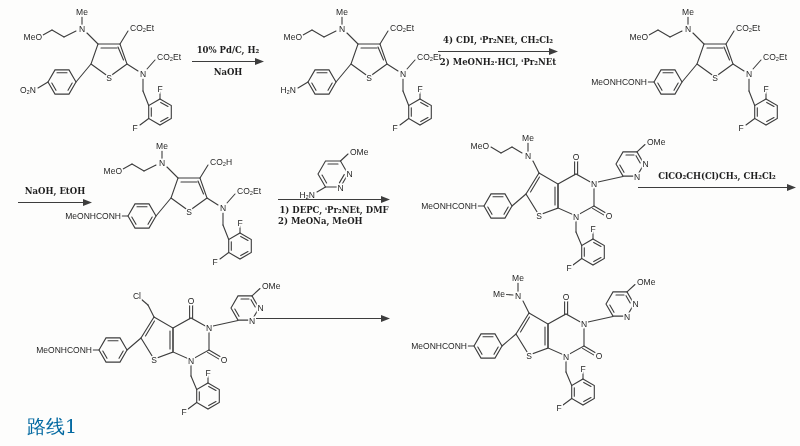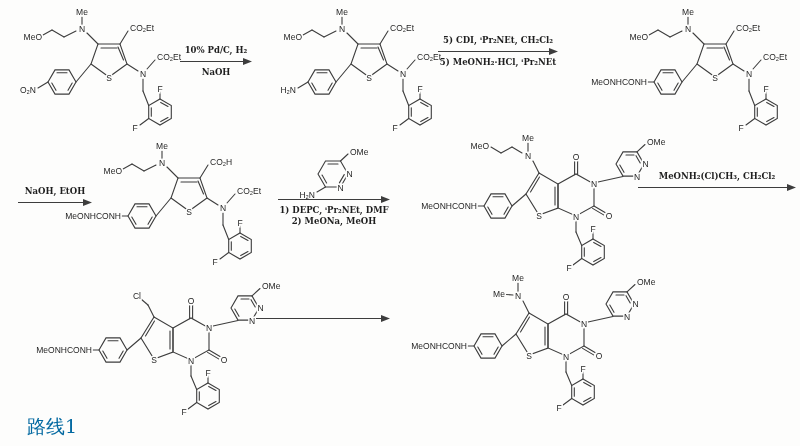--- a/index.html
+++ b/index.html
@@ -59,21 +59,21 @@
     <text class="al" x="80" y="12">Me</text>
     <text class="ale" x="40" y="37">MeO</text>
     <text class="als" x="128" y="28">CO₂Et</text>
     <text class="al" x="141" y="74">N</text>
     <text class="als" x="155" y="57">CO₂Et</text>
     <text class="al" x="158" y="88.5">F</text>
     <text class="al" x="133" y="128">F</text>
     <text class="ale" x="34" y="90">O₂N</text>
   </svg>
 
-  <div class="arrow" style="left:180px;top:45px;width:72px">
+  <div class="arrow" style="left:192px;top:45px;width:72px">
     <div class="cond">10% Pd/C, H₂</div>
     <svg class="ar" width="72" height="9" viewBox="0 0 72 9">
       <line x1="0" y1="4.5" x2="64" y2="4.5"></line>
         <polygon points="63,1 72,4.5 63,8"></polygon>
       </svg>
     <div class="cond">NaOH</div>
   </div>
 
   <svg class="struct" style="left:262px;top:0" width="190" height="140" viewBox="0 0 190 140">
     <g class="bonds">
@@ -109,26 +109,26 @@
     <text class="ale" x="40" y="37">MeO</text>
     <text class="als" x="128" y="28">CO₂Et</text>
     <text class="al" x="141" y="74">N</text>
     <text class="als" x="155" y="57">CO₂Et</text>
     <text class="al" x="158" y="88.5">F</text>
     <text class="al" x="133" y="128">F</text>
     <text class="ale" x="34" y="90">H₂N</text>
   </svg>
 
   <div class="arrow" style="left:438px;top:35px;width:120px">
-    <div class="cond">5) CDI, ⁱPr₂NEt, CH₂Cl₂</div>
+    <div class="cond">4) CDI, ⁱPr₂NEt, CH₂Cl₂</div>
     <svg class="ar" width="120" height="9" viewBox="0 0 120 9">
       <line x1="0" y1="4.5" x2="112" y2="4.5"></line>
         <polygon points="111,1 120,4.5 111,8"></polygon>
       </svg>
-    <div class="cond">5) MeONH₂·HCl, ⁱPr₂NEt</div>
+    <div class="cond">2) MeONH₂·HCl, ⁱPr₂NEt</div>
   </div>
 
   <svg class="struct" style="left:556px;top:0" width="242" height="140" viewBox="0 0 242 140">
     <g transform="translate(52,0)">
       <g class="bonds">
         <polygon points="96,44 118,44 125,64 107,77 89,64"></polygon>
         <line x1="99" y1="48" x2="115" y2="48"></line>
           <line x1="116" y1="47" x2="121.5" y2="60"></line>
         <polygon points="74,82 67,69.9 53,69.9 46,82 53,94.1 67,94.1"></polygon>
         <line x1="65" y1="72.7" x2="55" y2="72.7"></line>
@@ -230,21 +230,21 @@
     <text class="ale" x="35" y="58.5">H₂N</text>
     <text class="als" x="70" y="15.5">OMe</text>
   </svg>
 
   <div class="arrow" style="left:278px;top:194px;width:112px">
     <svg class="ar" width="112" height="9" viewBox="0 0 112 9">
       <line x1="0" y1="4.5" x2="104" y2="4.5"></line>
         <polygon points="103,1 112,4.5 103,8"></polygon>
       </svg>
     <div class="cond" style="text-align:center">1) DEPC, ⁱPr₂NEt, DMF</div>
-    <div class="cond" style="text-align:center">2) MeONa, MeOH</div>
+    <div class="cond" style="text-align:left">2) MeONa, MeOH</div>
   </div>
 
   <svg class="struct" style="left:420px;top:122px" width="253" height="158" viewBox="0 0 253 158">
     <g transform="translate(18,0)">
       <g class="bonds">
         <polygon points="101,51 120,62 120,86 101,93 88,72"></polygon>
         <line x1="117" y1="65" x2="117" y2="83"></line>
         <line x1="92.5" y1="70" x2="101.5" y2="55"></line>
         <polygon points="120,62 138,52 156,62 156,84 138,94 120,86"></polygon>
         <line x1="136.6" y1="52.6" x2="136.6" y2="39"></line>
@@ -288,21 +288,21 @@
       <text class="al" x="155" y="106.5">F</text>
       <text class="al" x="131" y="146">F</text>
       <text class="ale" x="39" y="84">MeONHCONH</text>
       <text class="al" x="90" y="34">N</text>
       <text class="al" x="90" y="16">Me</text>
       <text class="ale" x="51" y="24">MeO</text>
     </g>
   </svg>
 
   <div class="arrow" style="left:638px;top:171px;width:158px">
-    <div class="cond">MeONH₂(Cl)CH₃, CH₂Cl₂</div>
+    <div class="cond">ClCO₂CH(Cl)CH₃, CH₂Cl₂</div>
     <svg class="ar" width="158" height="9" viewBox="0 0 158 9">
       <line x1="0" y1="4.5" x2="150" y2="4.5"></line>
         <polygon points="149,1 158,4.5 149,8"></polygon>
       </svg>
   </div>
 
   <svg class="struct" style="left:6px;top:266px" width="290" height="158" viewBox="0 0 290 158">
     <g transform="translate(47,0)">
       <g class="bonds">
         <polygon points="101,51 120,62 120,86 101,93 88,72"></polygon>

